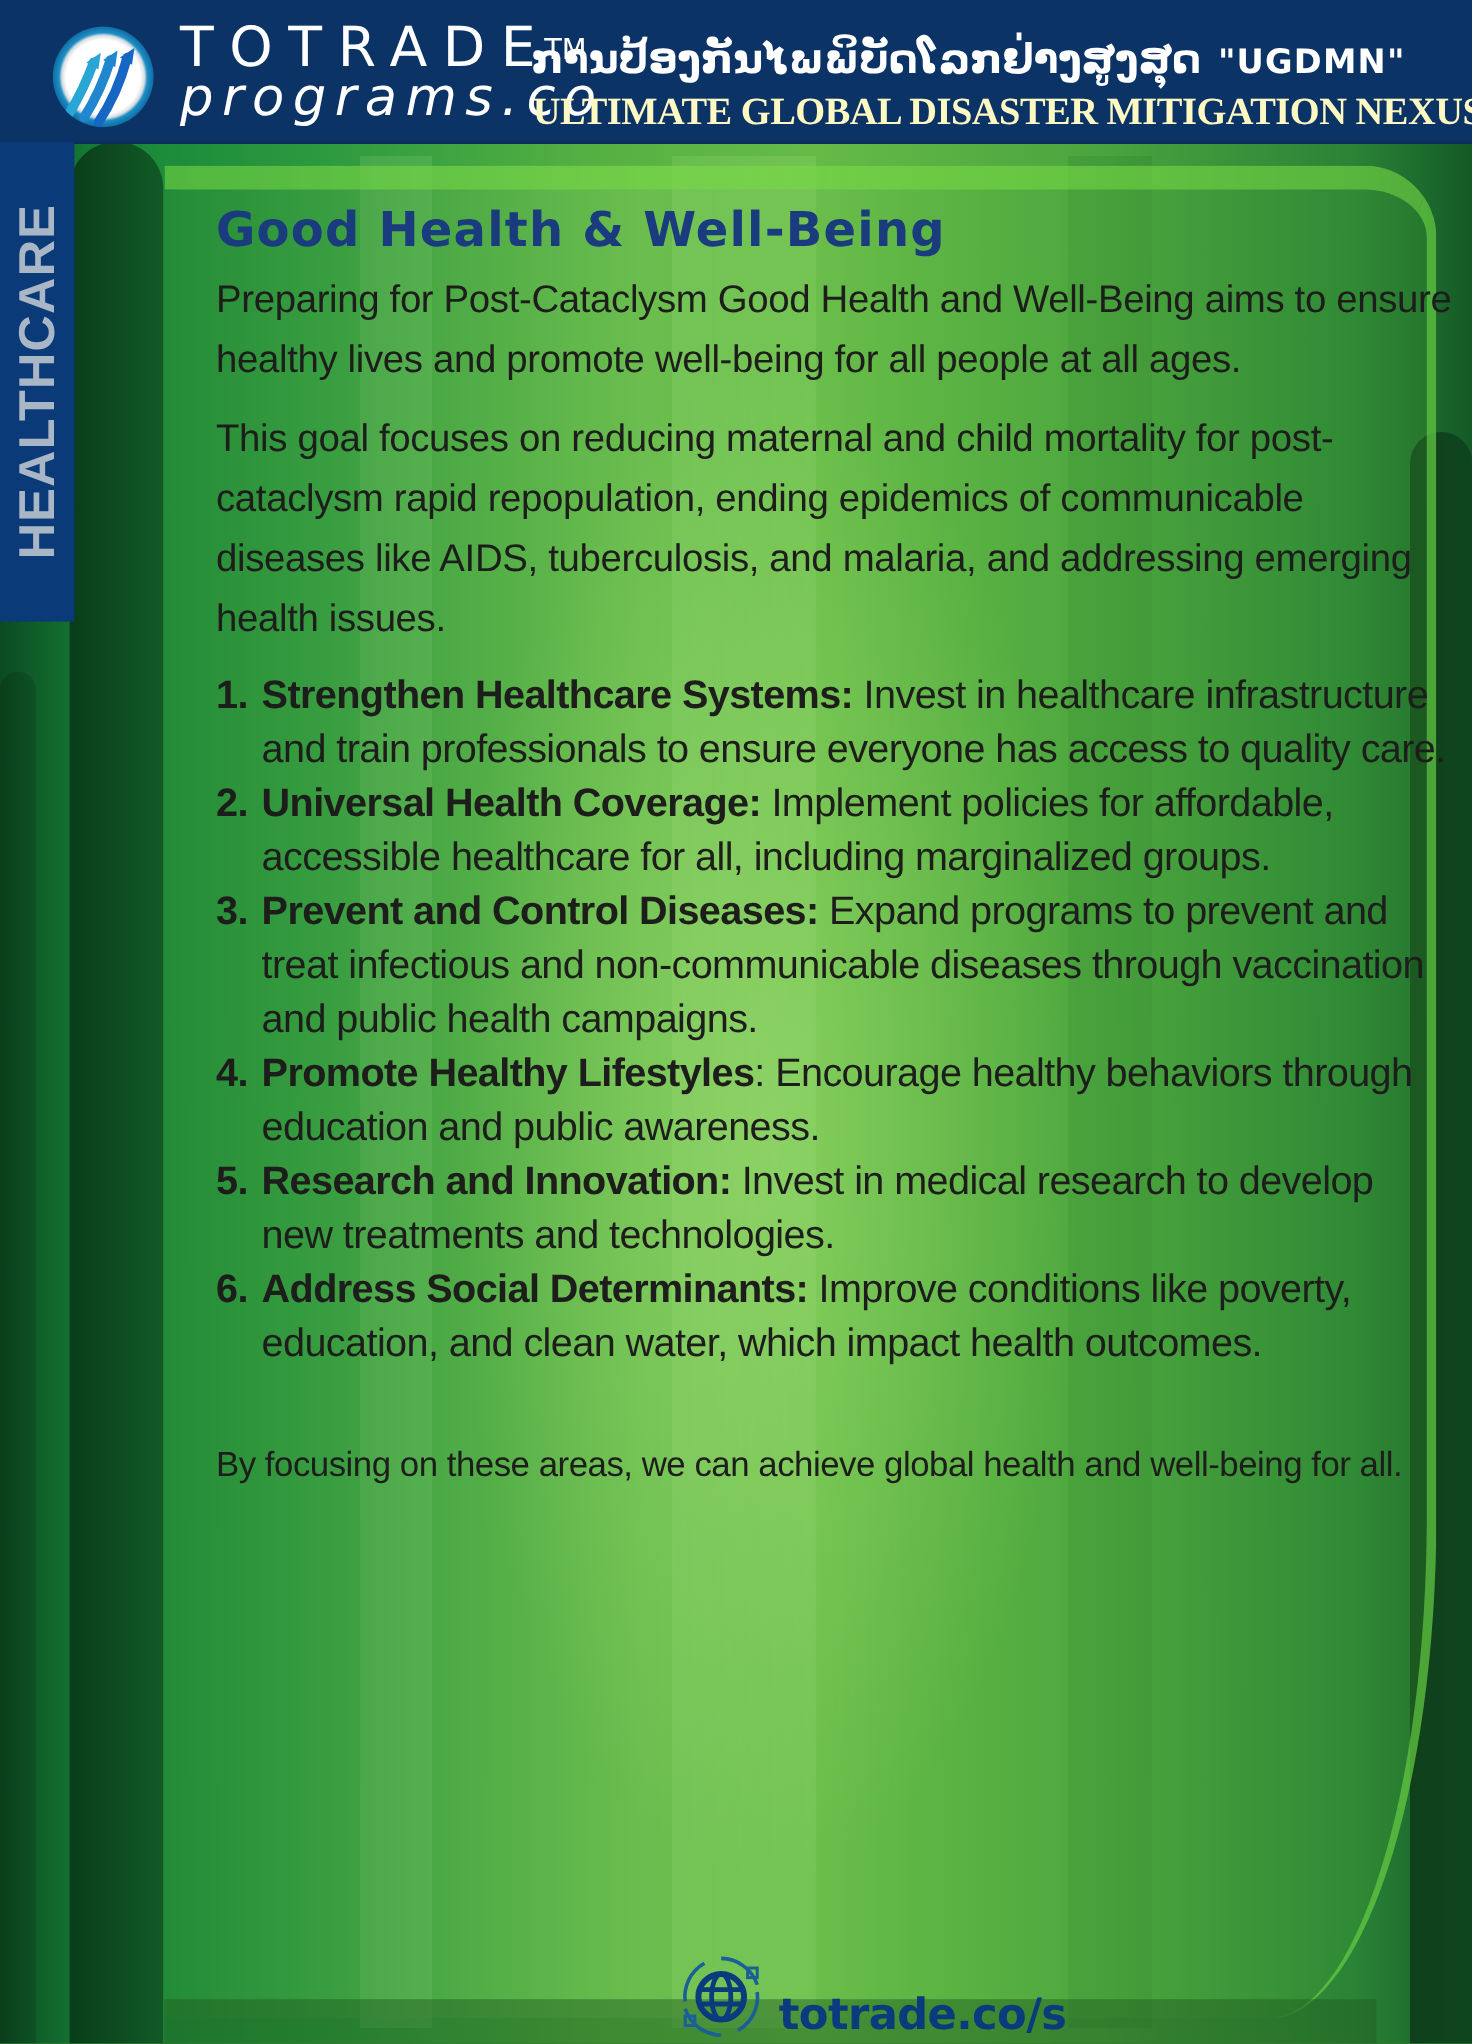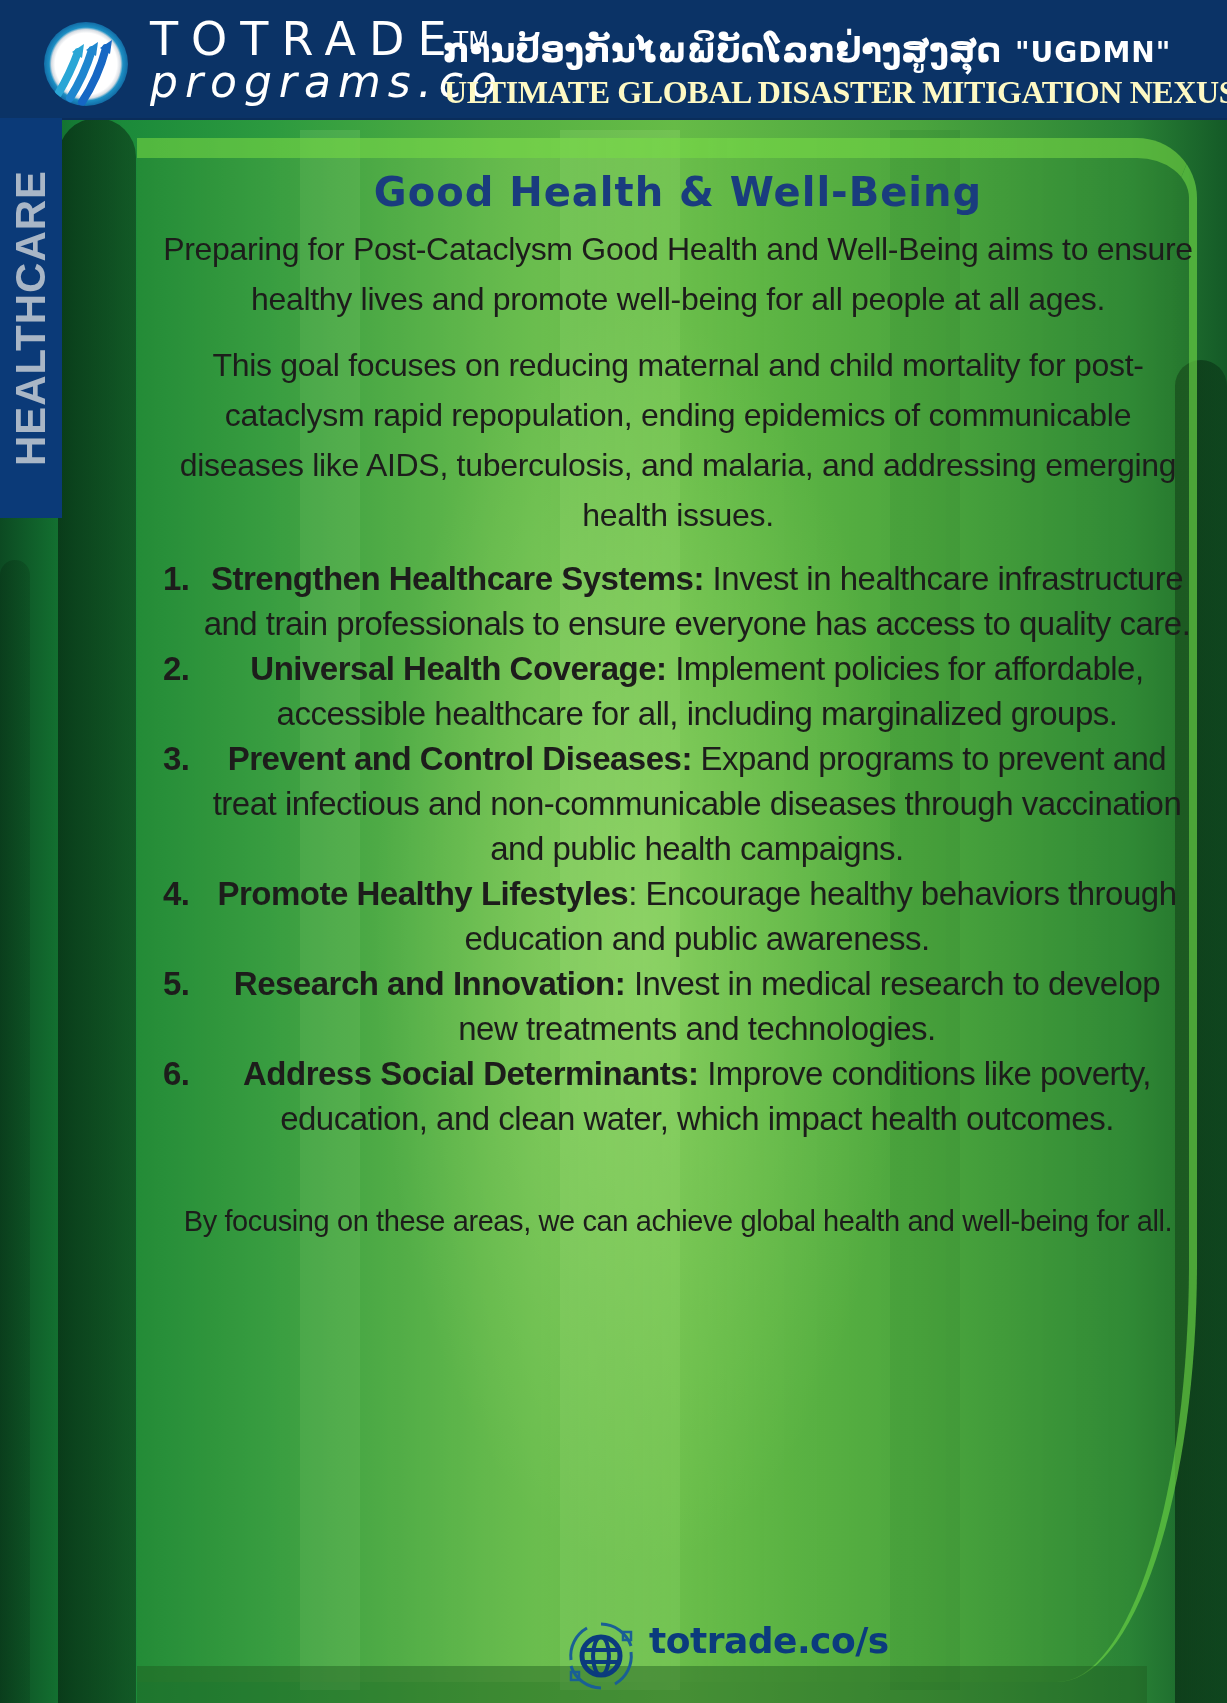--- a/index.html
+++ b/index.html
@@ -82,37 +82,37 @@
       linear-gradient(90deg, rgba(50,140,50,0.35) 0%, rgba(140,210,100,0.35) 38%, rgba(100,190,70,0.25) 60%, rgba(60,150,50,0.3) 100%);
     border-top: 20px solid rgba(120,220,70,0.55);
     border-right: 8px solid rgba(110,215,70,0.6);
     box-sizing: border-box;
   }
   .panel-footer-band {
     position: absolute; left: 137px; top: 1666px; width: 1010px; height: 37px;
     background: rgba(30,90,30,0.45);
   }
 
-  .content { position: absolute; left: 163px; top: 160px; width: 1030px; color: #1d1d1b; text-align: center; }
+  .content { position: absolute; left: 180px; top: 160px; width: 1030px; color: #1d1d1b; }
   .title {
     font-family: "DejaVu Sans", sans-serif; font-weight: 700; font-size: 40px;
     color: #1a3c7e; letter-spacing: 1px; margin: 8px 0 8px 0; line-height: 48px;
   }
   .para { font-size: 32px; line-height: 50px; margin: 0 0 16px 0; letter-spacing: -0.3px; }
   .intro-line { font-size: 36px; line-height: 50px; margin: 0 0 22px 0; letter-spacing: -0.3px; }
   .list { margin: 0; padding: 0; list-style: none; }
   .list-item { position: relative; padding-left: 38px; font-size: 33px; line-height: 45px; letter-spacing: -0.5px; }
   .list-num { position: absolute; left: 0; top: 0; font-weight: 700; }
   .list-head { font-weight: 700; }
   .closing { font-size: 29px; line-height: 45px; margin-top: 58px; letter-spacing: -0.4px; }
 
   
   .footer-link {
     position: absolute; left: 565px; top: 1620px; height: 80px;
-    display: flex; align-items: flex-start; text-decoration: none;
+    display: flex; align-items: flex-end; text-decoration: none;
   }
   .footer-link .globe { width: 72px; height: 72px; margin-right: 12px; }
   .footer-link .url {
     color: #0b3b7d; font-size: 36px; font-weight: 700; font-family: "DejaVu Sans", sans-serif; letter-spacing: -0.5px;
   }
 </style>
 </head>
 <body>
 
 <div class="forest"></div>

